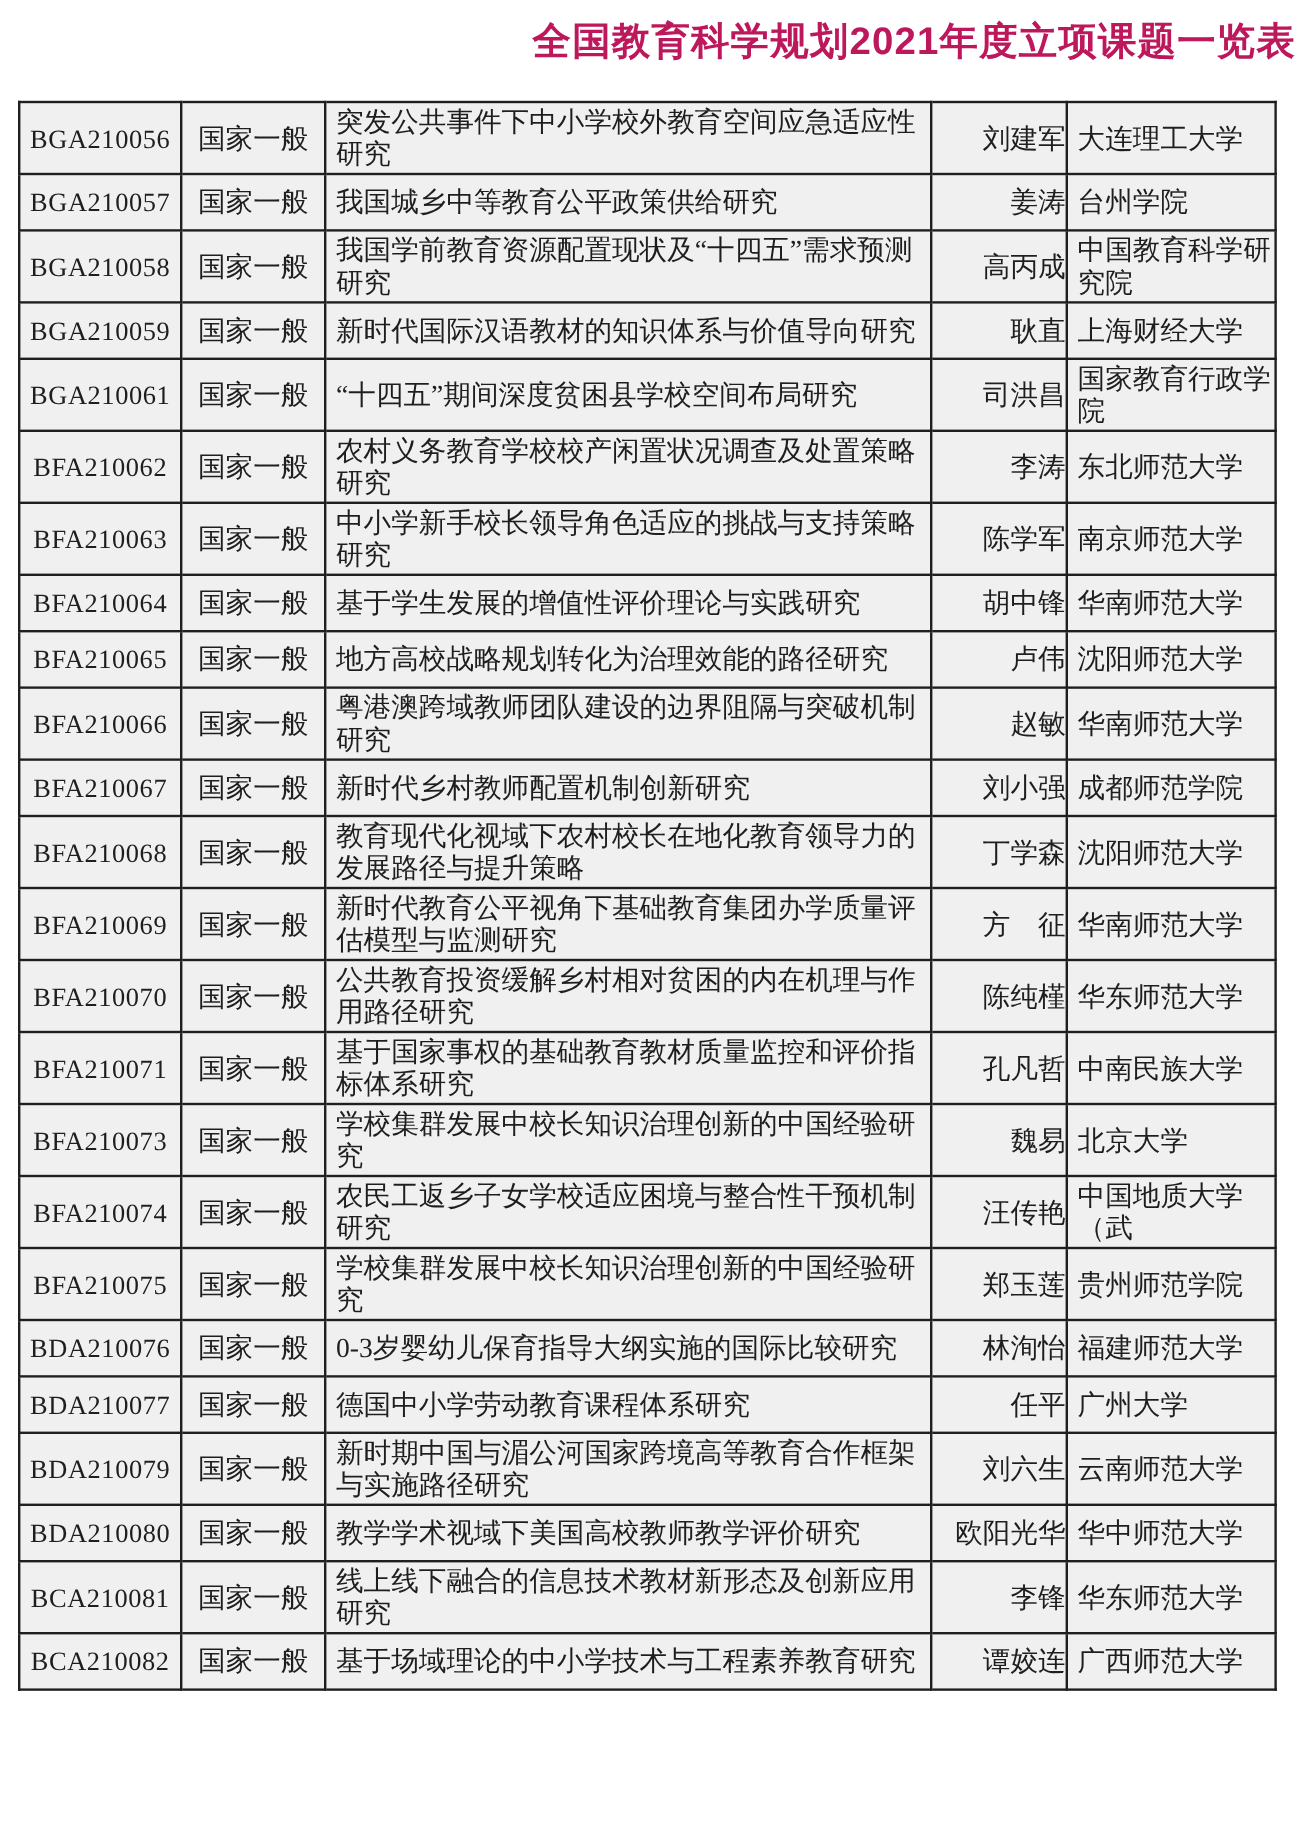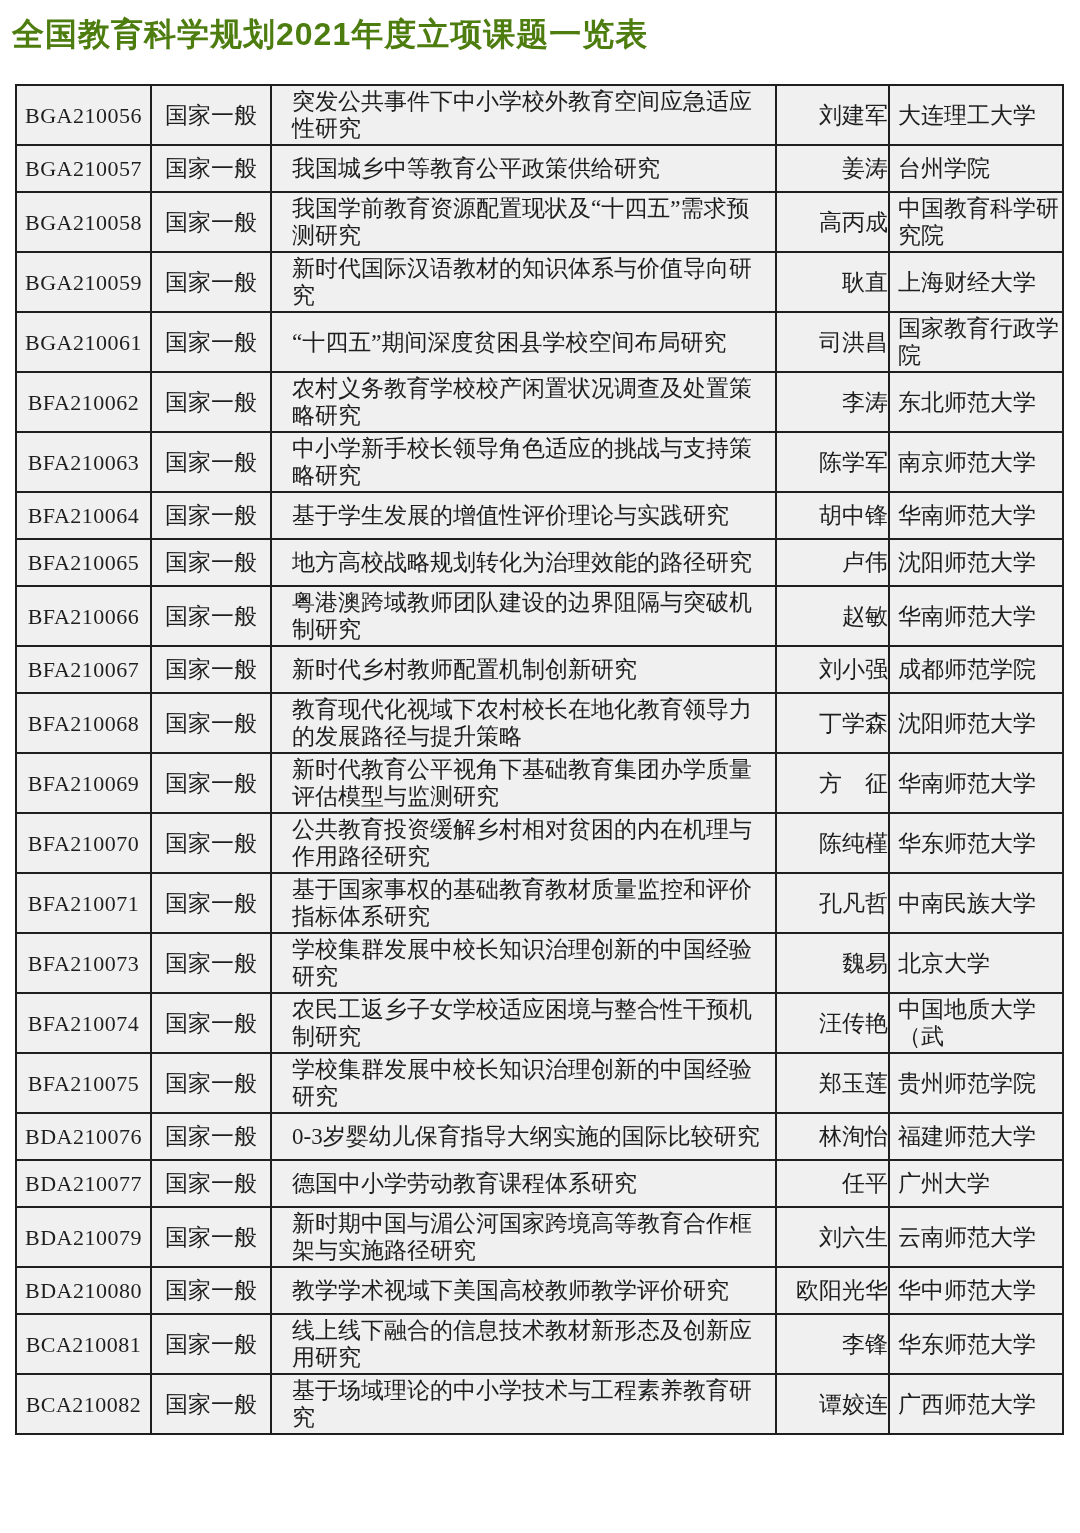--- a/index.html
+++ b/index.html
@@ -10,26 +10,26 @@
     color: #1e1e1e;
   }
   .page {
     width: 1080px;
     min-height: 1533px;
     background: #ffffff;
     overflow: hidden;
   }
   .doc-title {
     margin-top: 13px;
-    text-align: left;
+    text-align: right;
     font-family: "Liberation Sans", "DejaVu Sans", sans-serif;
     font-weight: 800;
     font-size: 32px;
     letter-spacing: 1px;
-    color: #4d7c0f;
+    color: #be185d;
     padding-left: 12px;
   }
   .projects-table {
     border-collapse: collapse;
     table-layout: fixed;
     width: 1047px;
     margin: 27px 18px 8px 15px;
     border: 2px solid #1f1f1f;
   }
   .projects-table td {
@@ -44,21 +44,21 @@
   }
   .projects-table tr { height: 47px; }
   
   col.w0 { width: 135px; }
   col.w1 { width: 120px; }
   col.w2 { width: 505px; }
   col.w3 { width: 113px; }
   col.w4 { width: 174px; }
   td.c0 { text-align: center; font-size: 22px; letter-spacing: 0.5px; }
   td.c1 { text-align: center; }
-  td.c2 { text-align: left; padding-left: 20px; }
+  td.c2 { text-align: left; }
   td.c3 { text-align: right; padding: 2px 0; }
   td.c4 { text-align: left; padding: 2px 3px 2px 8px; }
 </style>
 </head>
 <body>
 
 <div class="page">
   <h1 class="doc-title">全国教育科学规划2021年度立项课题一览表</h1>
 
   <table class="projects-table">

